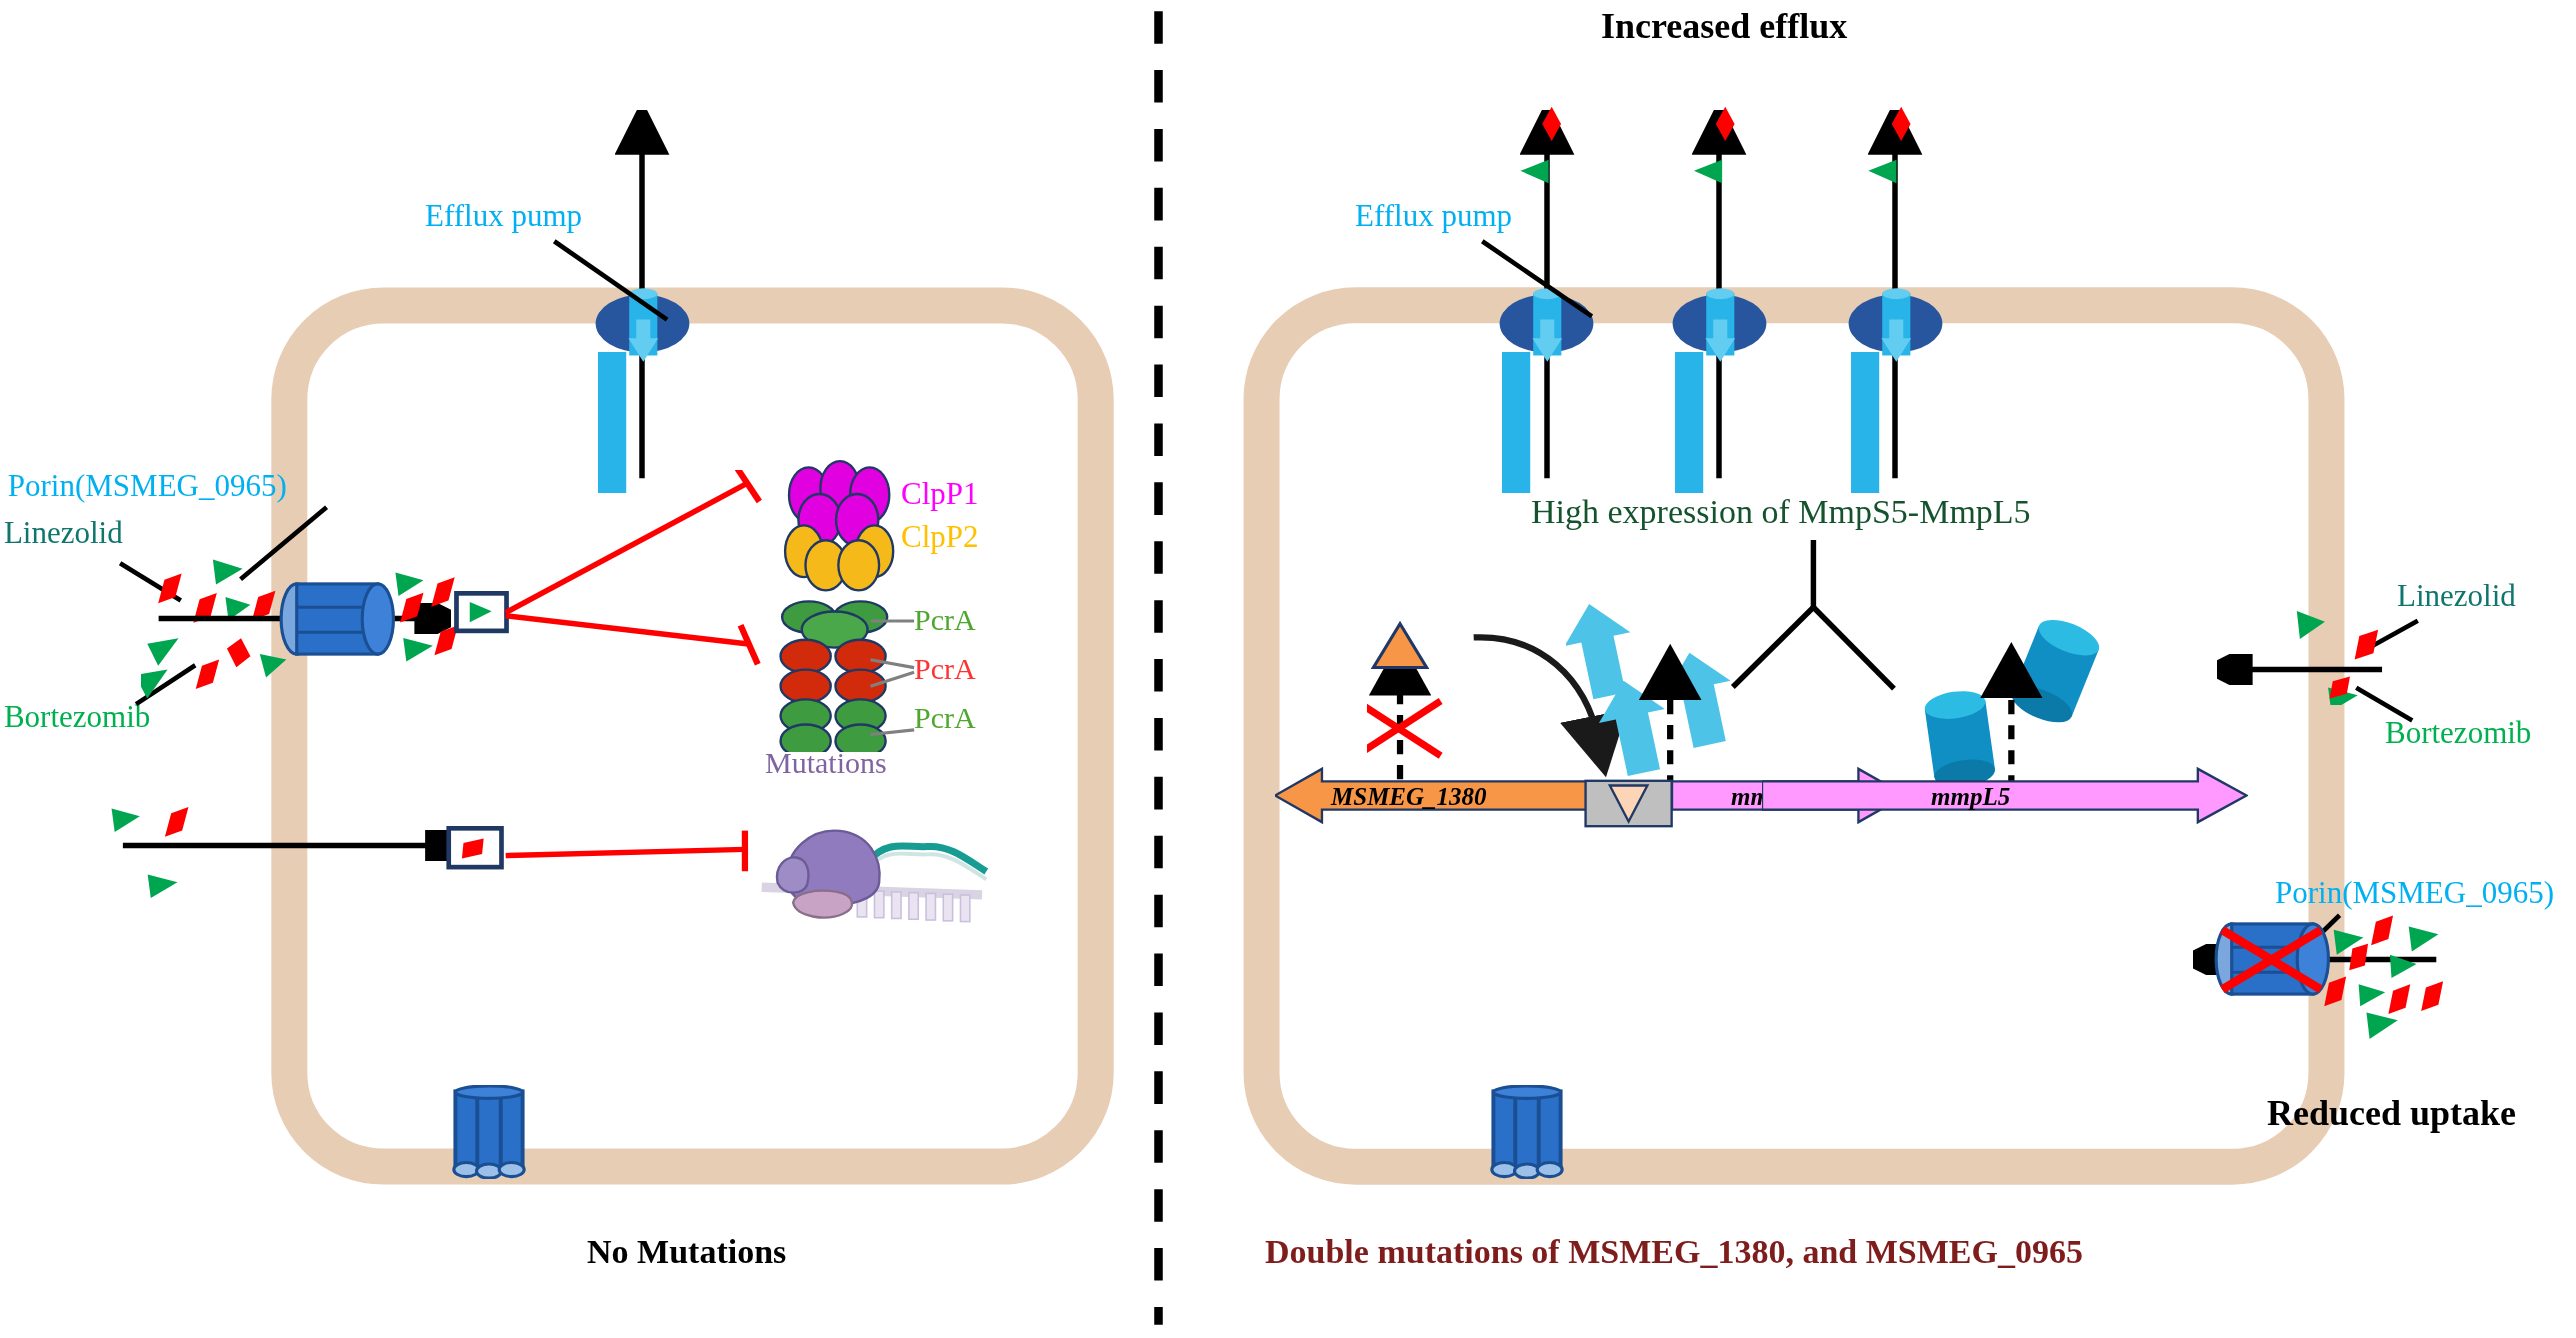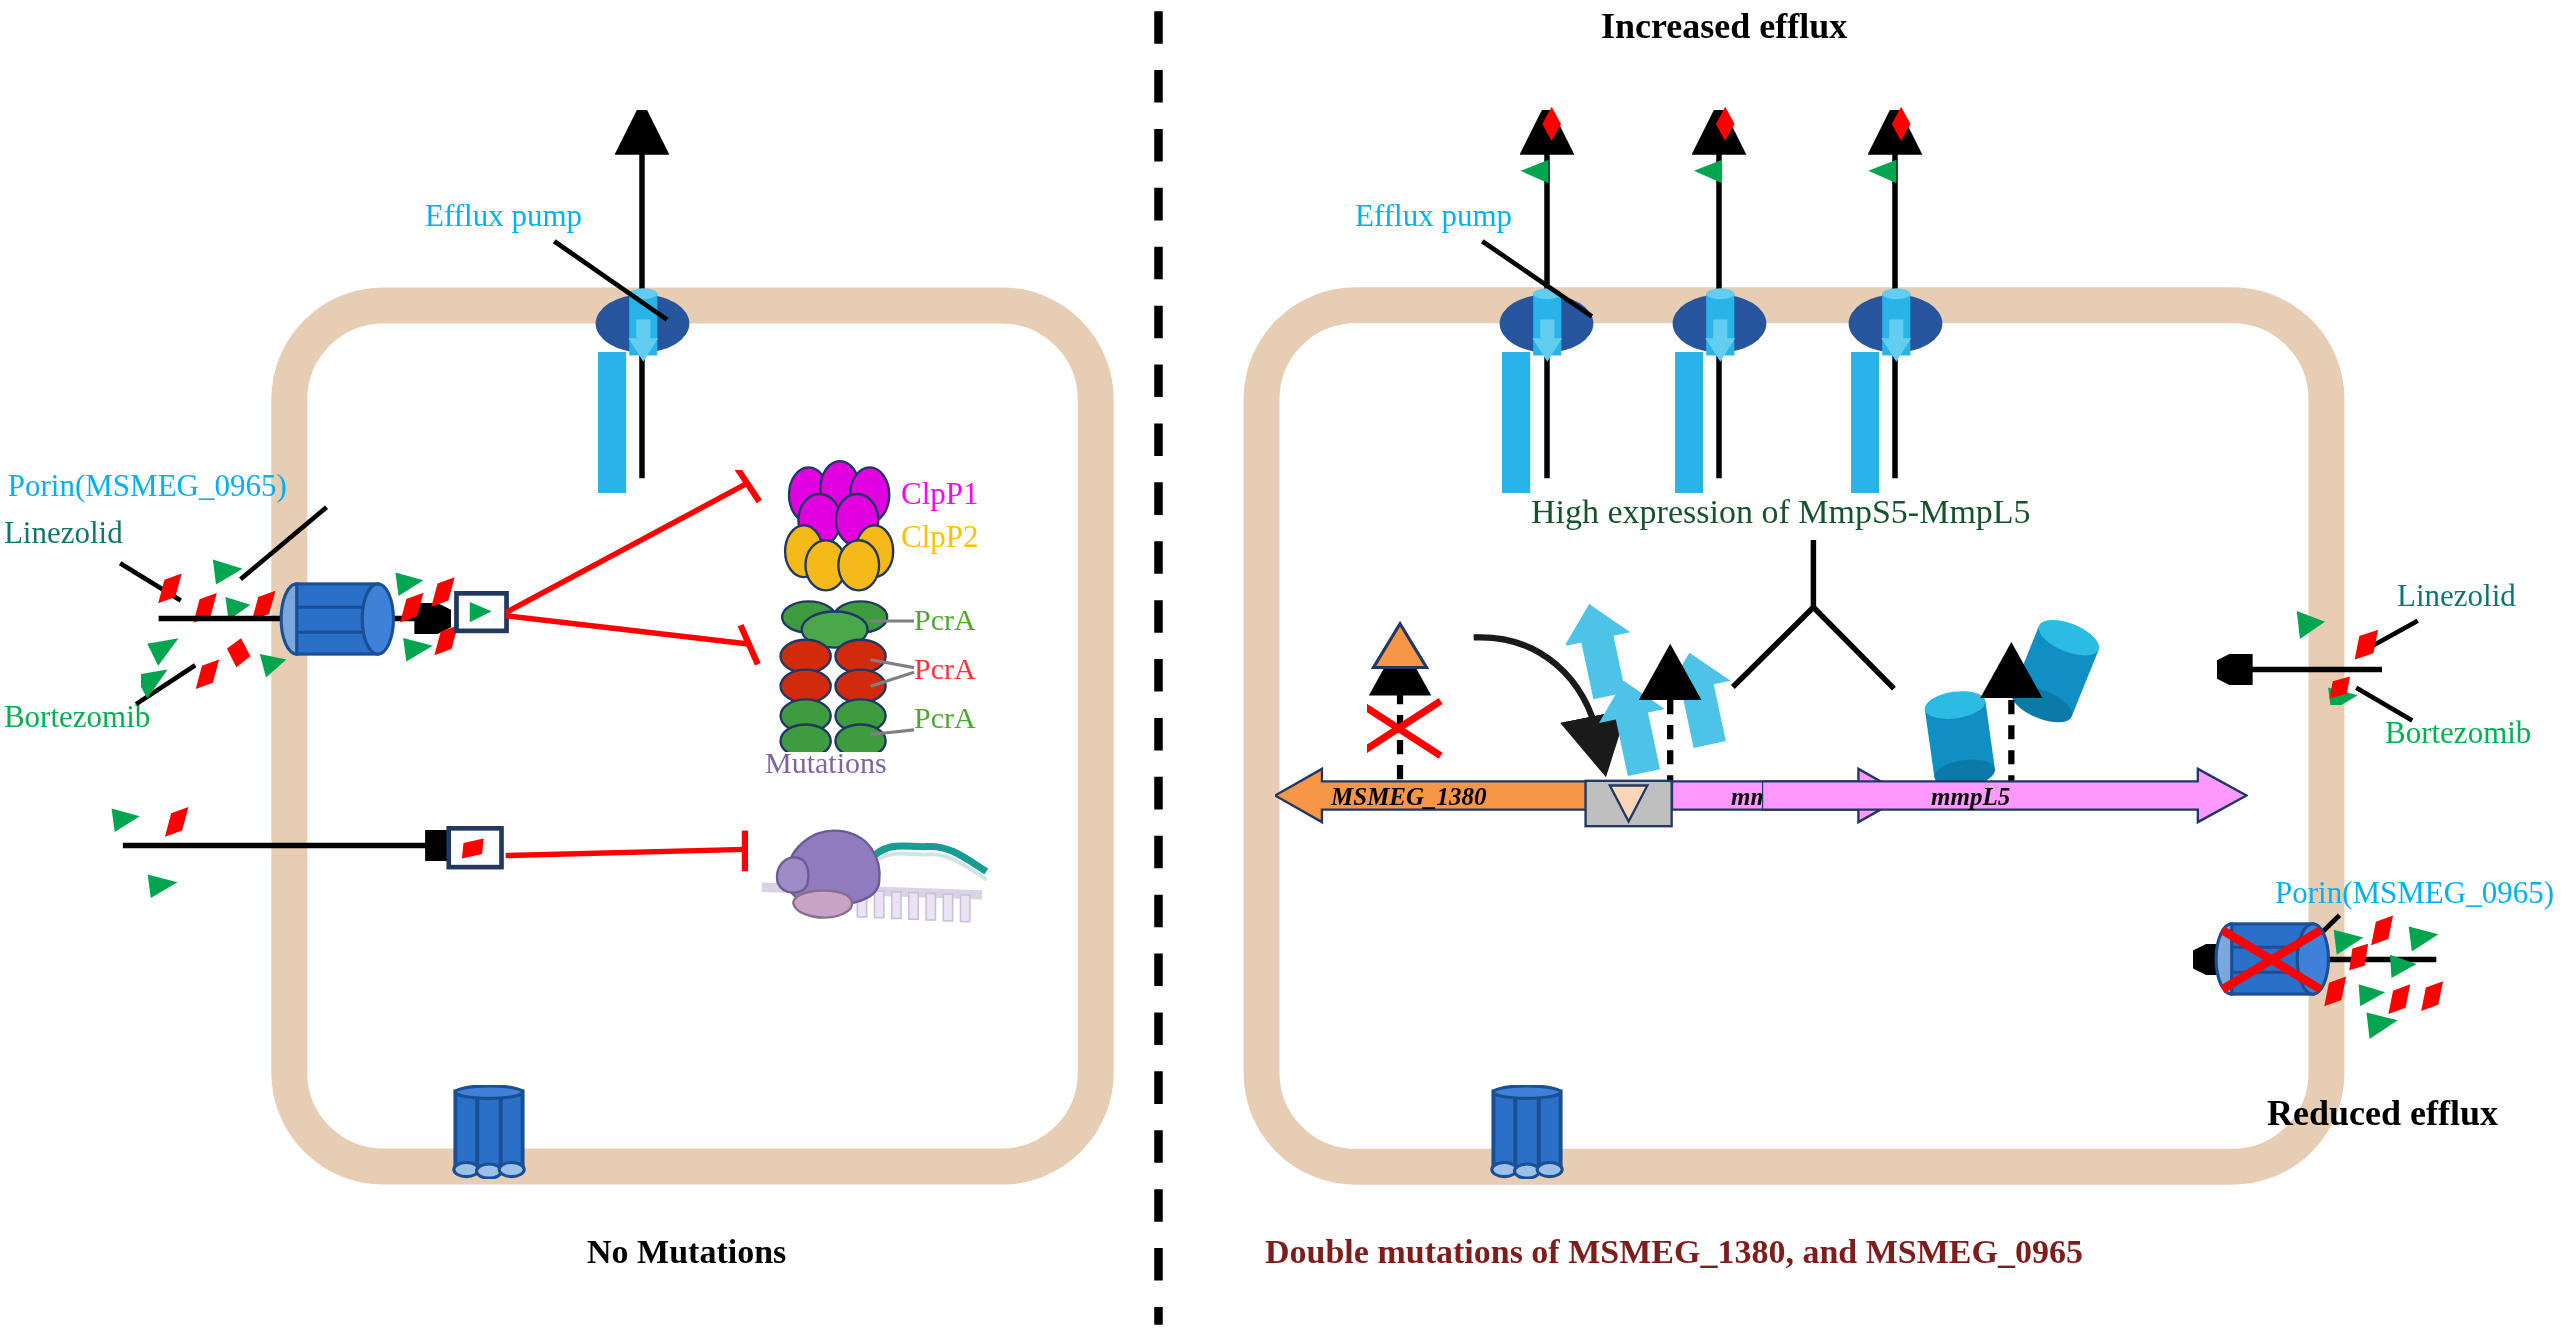--- a/index.html
+++ b/index.html
@@ -461,21 +461,21 @@
     <polygon points="116,22 154,32 120,54" fill="#00a550"></polygon>
     <polygon points="44,50 64,44 60,72 40,78" fill="#ff0000"></polygon>
     <polygon points="92,58 126,70 94,88" fill="#00a550"></polygon>
     <polygon points="14,94 36,86 30,116 8,124" fill="#ff0000"></polygon>
     <polygon points="52,96 86,106 54,124" fill="#00a550"></polygon>
     <polygon points="96,104 118,96 112,126 90,134" fill="#ff0000"></polygon>
     <polygon points="138,100 160,92 154,122 132,130" fill="#ff0000"></polygon>
     <polygon points="62,132 102,142 66,166" fill="#00a550"></polygon>
   </svg>
 
-  <div class="label bold" style="left:2267px; top:1095px; font-size:36px; color:#000;">Reduced efflux</div>
+  <div class="label bold" style="left:2267px; top:1095px; font-size:36px; color:#000;">Reduced uptake</div>
 
   <svg class="abs" style="left:1484px; top:1085px;" width="86" height="94" viewBox="0 0 110 120">
     <rect x="12" y="8" width="86" height="100" fill="#2a70c8" stroke="#1a4f94" stroke-width="5"></rect>
     <line x1="40" y1="8" x2="40" y2="108" stroke="#1a4f94" stroke-width="5"></line>
     <line x1="70" y1="8" x2="70" y2="108" stroke="#1a4f94" stroke-width="5"></line>
     <ellipse cx="26" cy="108" rx="16" ry="9" fill="#9dc0e8" stroke="#1a4f94" stroke-width="4"></ellipse>
     <ellipse cx="55" cy="110" rx="16" ry="9" fill="#9dc0e8" stroke="#1a4f94" stroke-width="4"></ellipse>
     <ellipse cx="84" cy="108" rx="16" ry="9" fill="#9dc0e8" stroke="#1a4f94" stroke-width="4"></ellipse>
     <ellipse cx="55" cy="9" rx="43" ry="8" fill="#3d82d8" stroke="#1a4f94" stroke-width="4"></ellipse>
   </svg>

